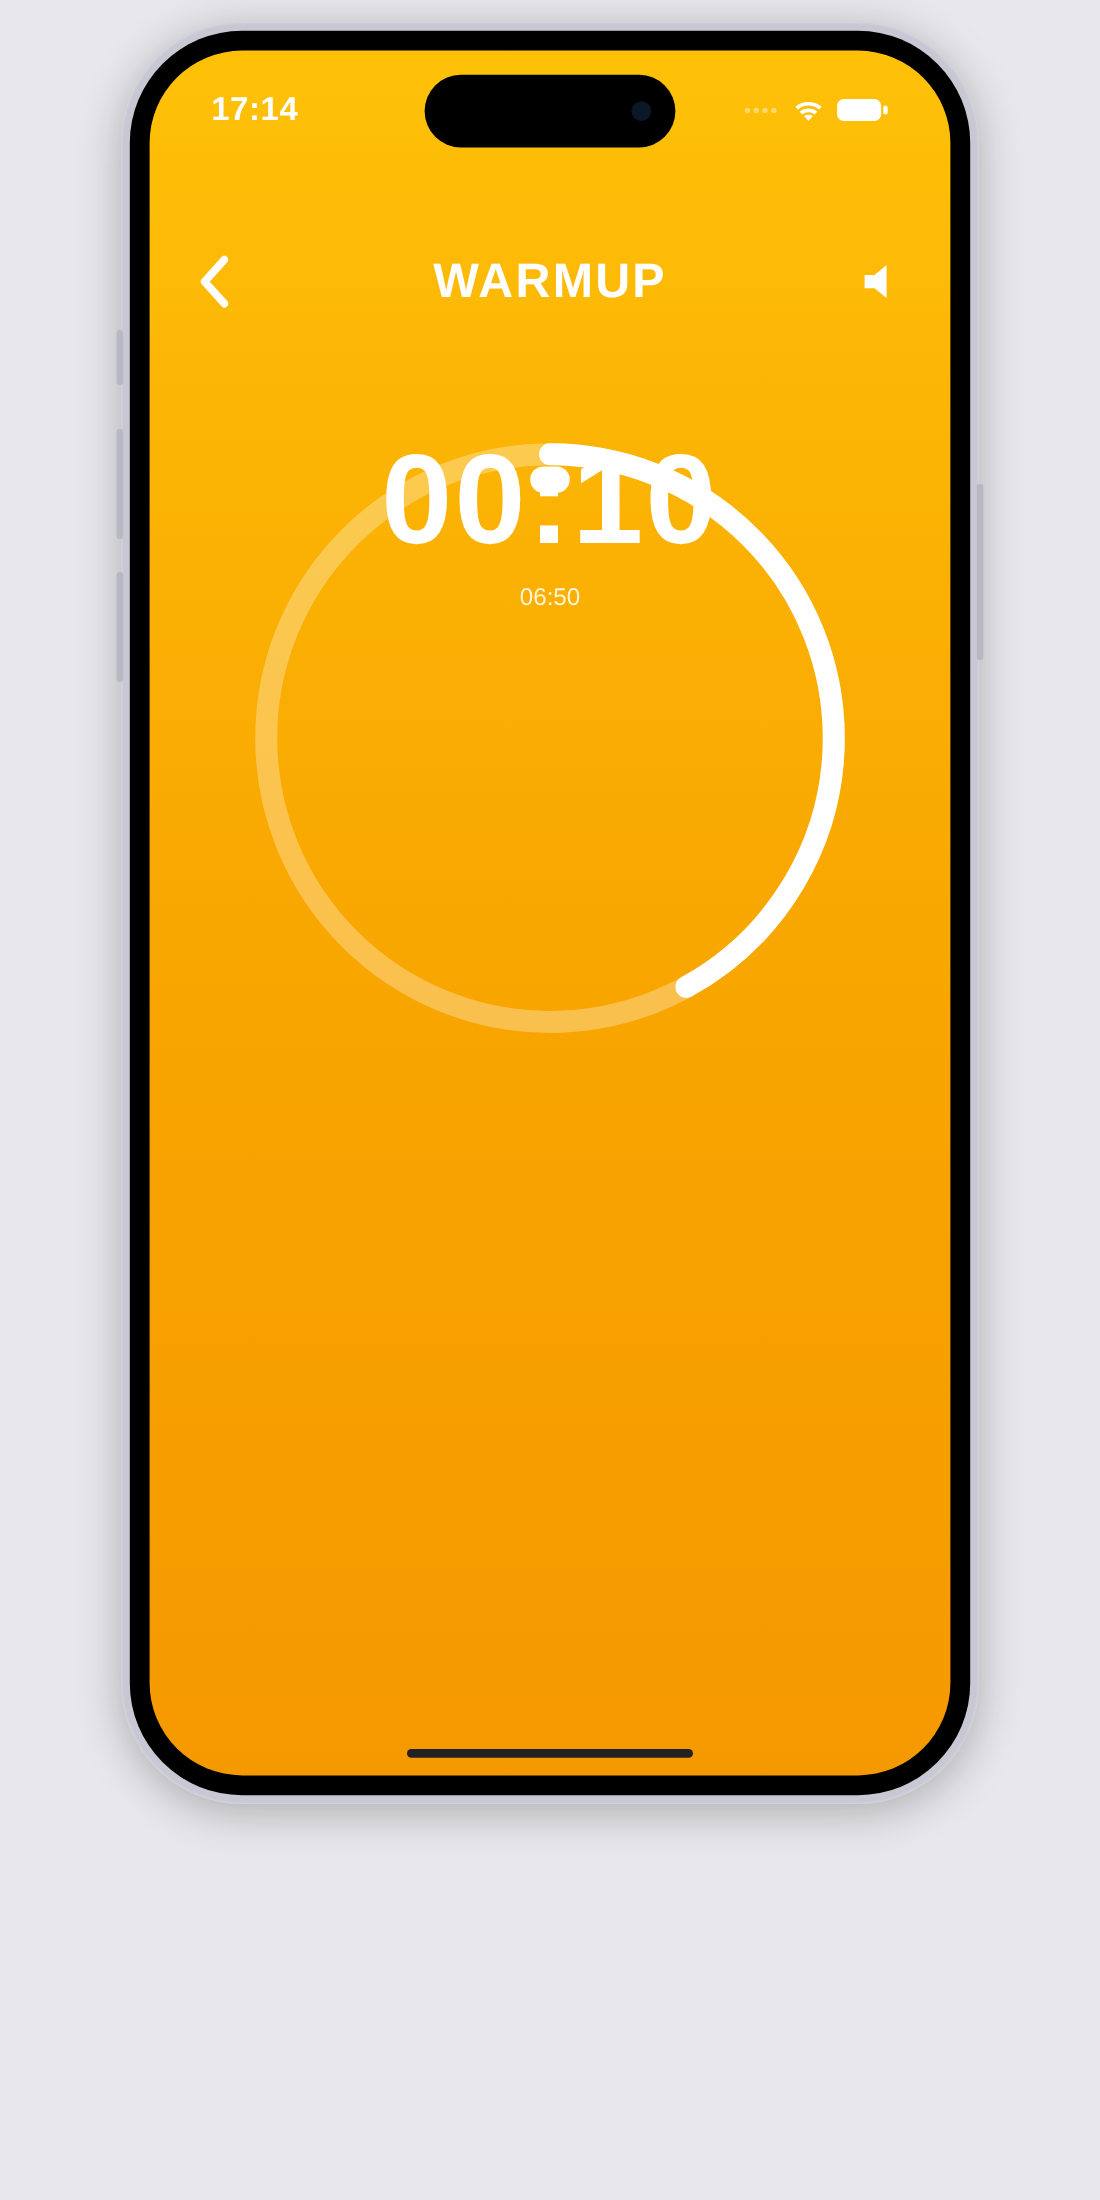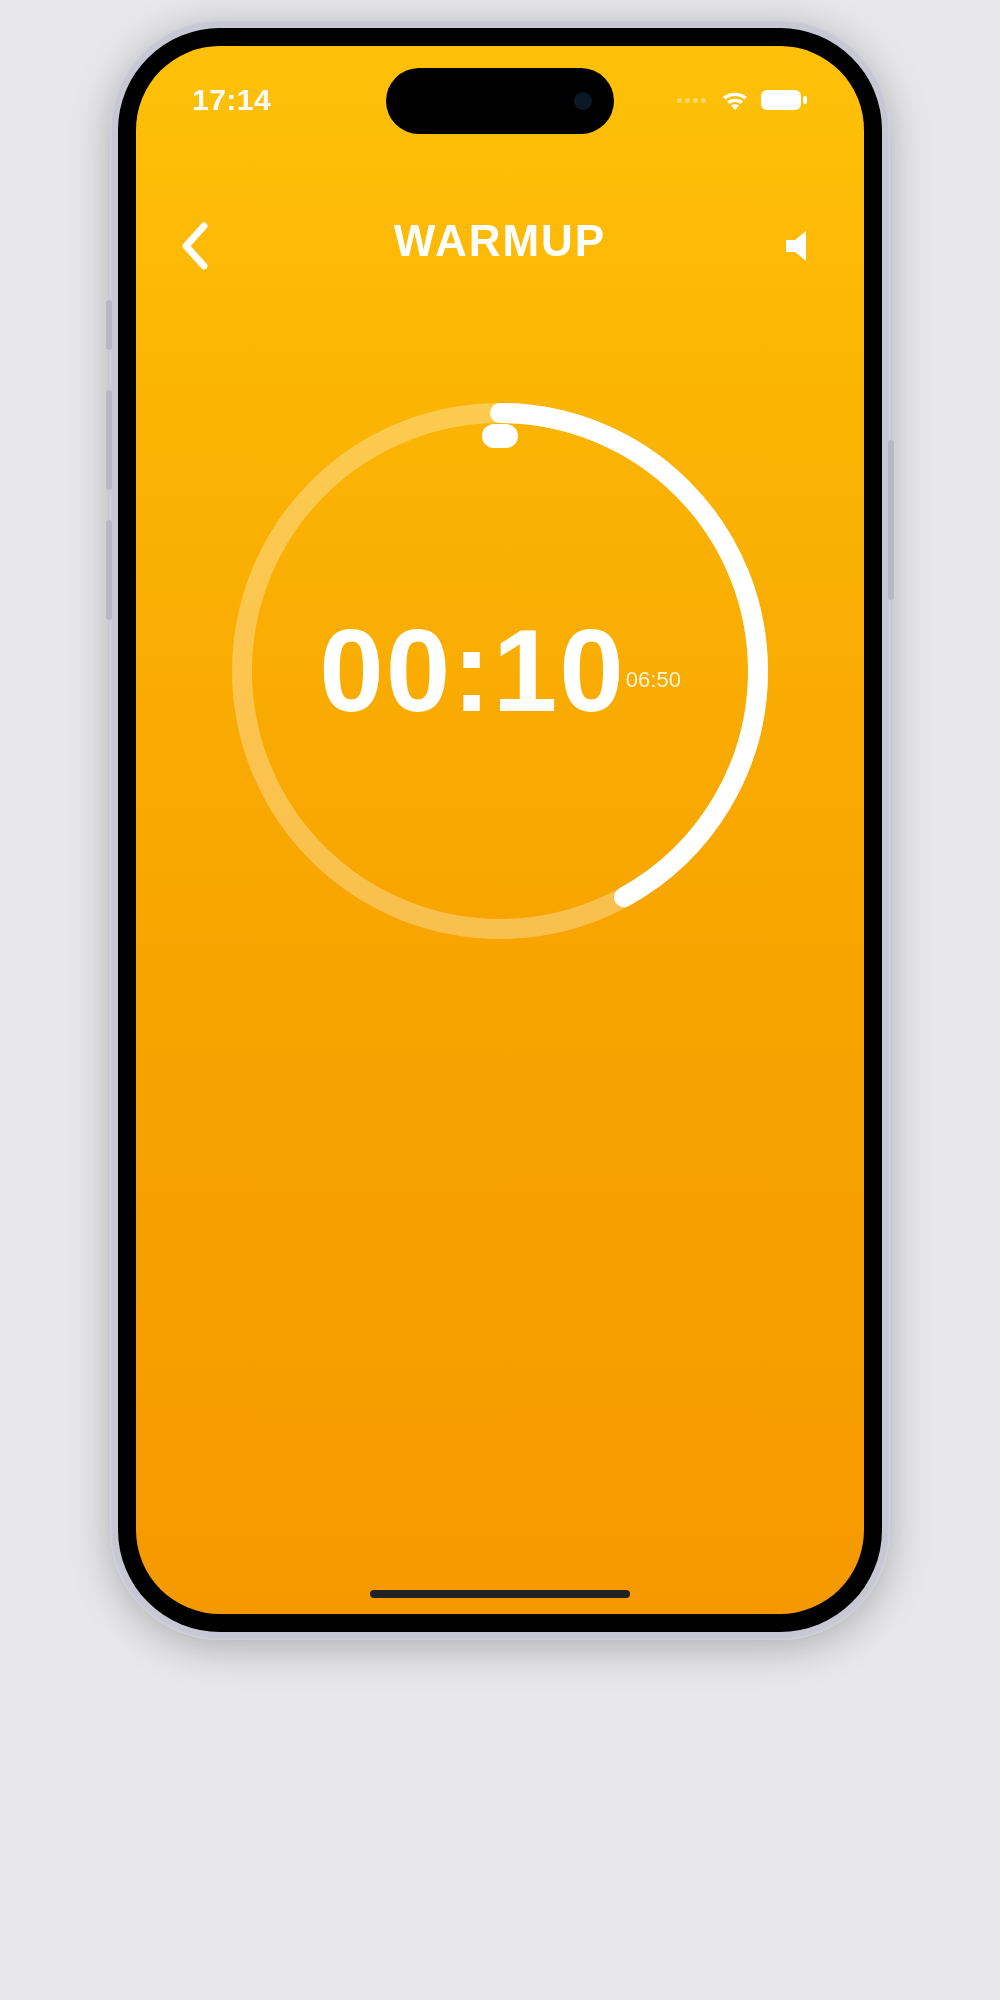--- a/index.html
+++ b/index.html
@@ -116,21 +116,21 @@
       border-radius: 50%;
     }
 
     .wifi-icon svg, .battery-icon svg {
       display: block;
     }
 
     
     .header {
       display: flex;
-      align-items: flex-start;
+      align-items: center;
       justify-content: space-between;
       padding: 0 44px;
       margin-top: 90px;
       height: 80px;
       gap: 36px;
     }
 
     .back-btn {
       width: 60px;
       height: 60px;
@@ -202,23 +202,23 @@
       transform: translateX(-50%);
     }
 
     .timer-text {
       position: absolute;
       top: 0;
       left: 0;
       width: 100%;
       height: 100%;
       display: flex;
-      flex-direction: row;
-      align-items: center;
-      justify-content: center;
+      flex-direction: column;
+      align-items: center;
+      justify-content: flex-start;
     }
 
     .timer-main {
       color: #fff;
       font-size: 116px;
       font-weight: 700;
       letter-spacing: 2px;
       line-height: 1;
     }
 

